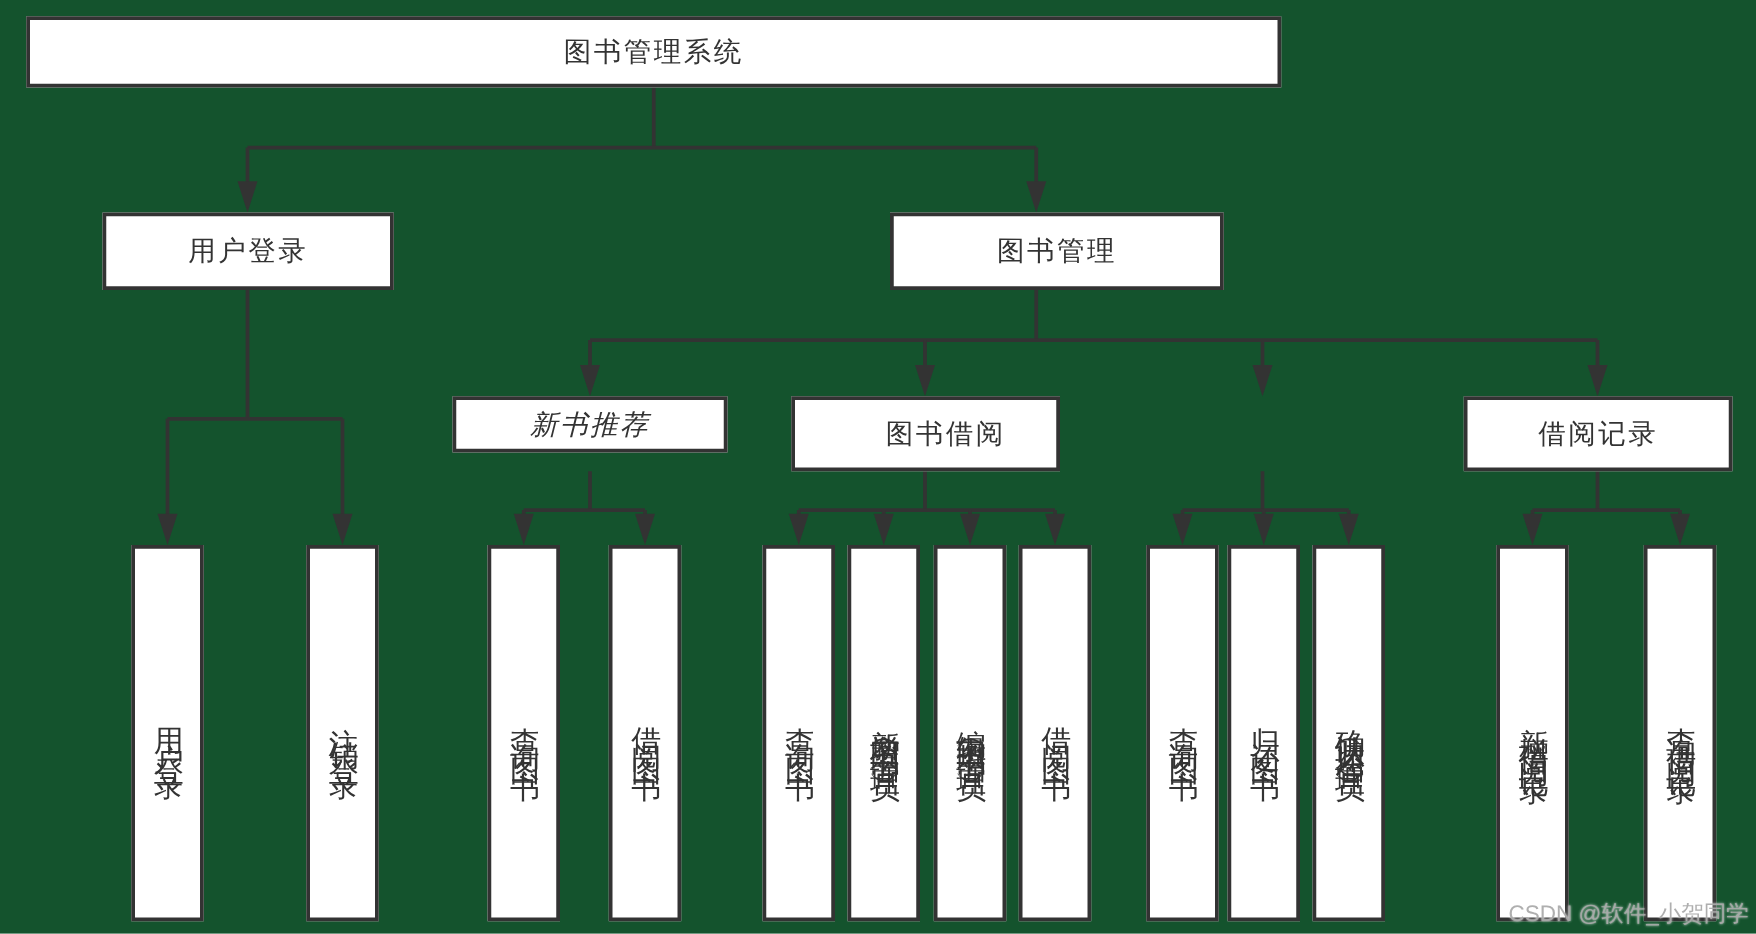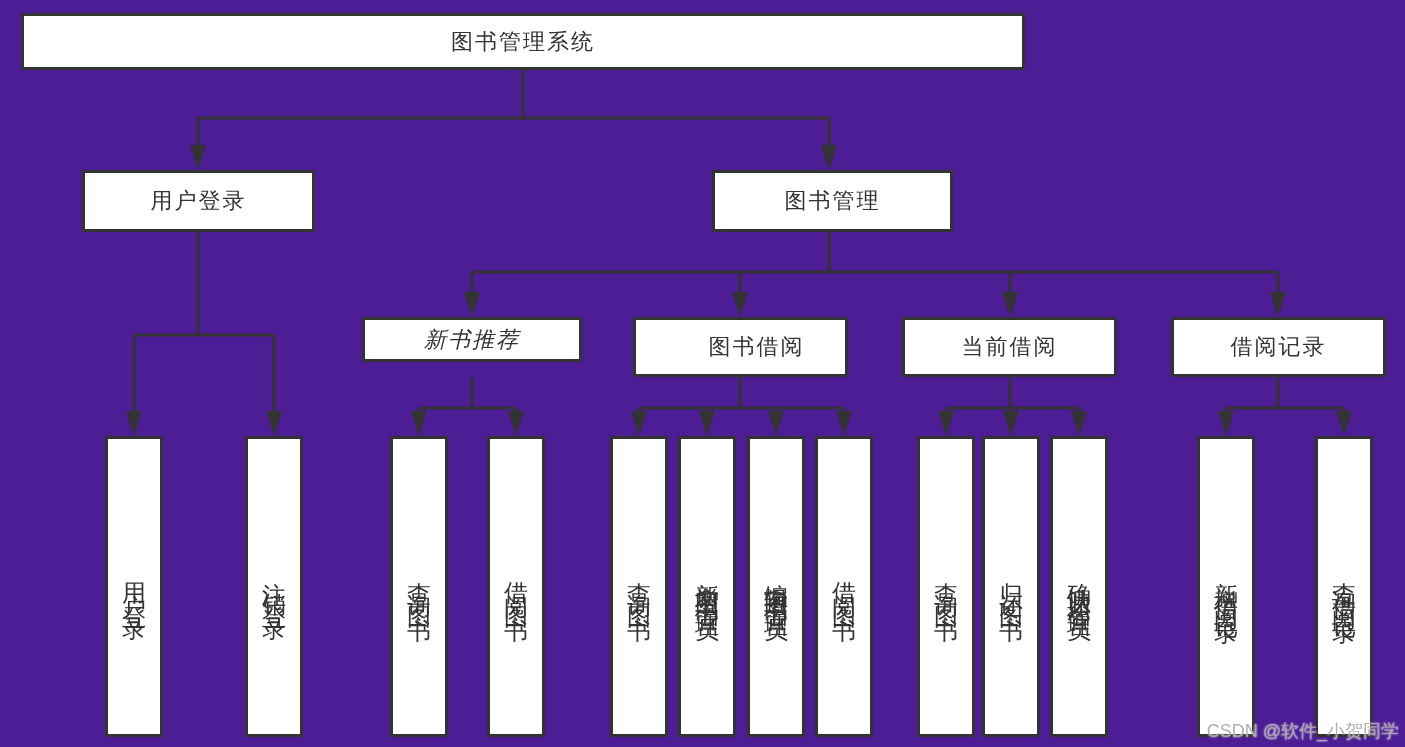--- a/index.html
+++ b/index.html
@@ -1,20 +1,20 @@
 <!DOCTYPE html>
 <html><head>
 <meta charset="utf-8">
 <style>
   html, body { margin: 0; padding: 0; background: #ffffff; }
   .canvas {
     position: relative;
     width: 1405px;
     height: 747px;
-    background: #4c1d95;
+    background: #14532d;
     overflow: hidden;
     font-family: "Liberation Sans", "DejaVu Sans", sans-serif;
   }
   .wires { position: absolute; left: 0; top: 0; z-index: 1; }
   .box {
     position: absolute;
     box-sizing: border-box;
     border: 3px solid #333333;
     background: #ffffff;
     color: #333333;
@@ -31,21 +31,21 @@
     letter-spacing: 12px;
     line-height: 1;
   }
   .v.med  { letter-spacing: 8px; }
   .v.long { letter-spacing: 5px; }
 
   
   .n-root  { left: 21px;  top: 13px;  width: 1004px; height: 57px; }
   
   .n-ul    { left: 82px;  top: 170px; width: 233px; height: 62px; }
-  .n-bm    { left: 712px; top: 170px; width: 241px; height: 62px; }
+  .n-bm    { left: 712px; top: 170px; width: 267px; height: 62px; }
   
   .n-nb    { left: 362px;  top: 317px; width: 220px; height: 45px; font-style: italic; }
   .n-bb    { left: 633px;  top: 317px; width: 215px; height: 60px; padding-left: 32px; }
   .n-cb    { left: 902px;  top: 317px; width: 215px; height: 60px; }
   .n-br    { left: 1171px; top: 317px; width: 215px; height: 60px; }
   
   .leaf    { top: 436px; width: 58px; height: 301px; }
   .l-ul1 { left: 105px; }  .l-ul2 { left: 245px; }
   .l-nb1 { left: 390px; }  .l-nb2 { left: 487px; }
   .l-bb1 { left: 610px; }  .l-bb2 { left: 678px; }
@@ -146,21 +146,20 @@
     </g>
   </svg>
 
   <div class="box h n-root">图书管理系统</div>
 
   <div class="box h n-ul">用户登录</div>
   <div class="box h n-bm">图书管理</div>
 
   <div class="box h n-nb">新书推荐</div>
   <div class="box h n-bb">图书借阅</div>
-  <div class="box h n-cb">当前借阅</div>
   <div class="box h n-br">借阅记录</div>
 
   <div class="box v leaf l-ul1">用户登录</div>
   <div class="box v leaf l-ul2">注销登录</div>
 
   <div class="box v leaf l-nb1">查询图书</div>
   <div class="box v leaf l-nb2">借阅图书</div>
 
   <div class="box v leaf l-bb1">查询图书</div>
   <div class="box v long leaf l-bb2">新增图书（管理员）</div>

